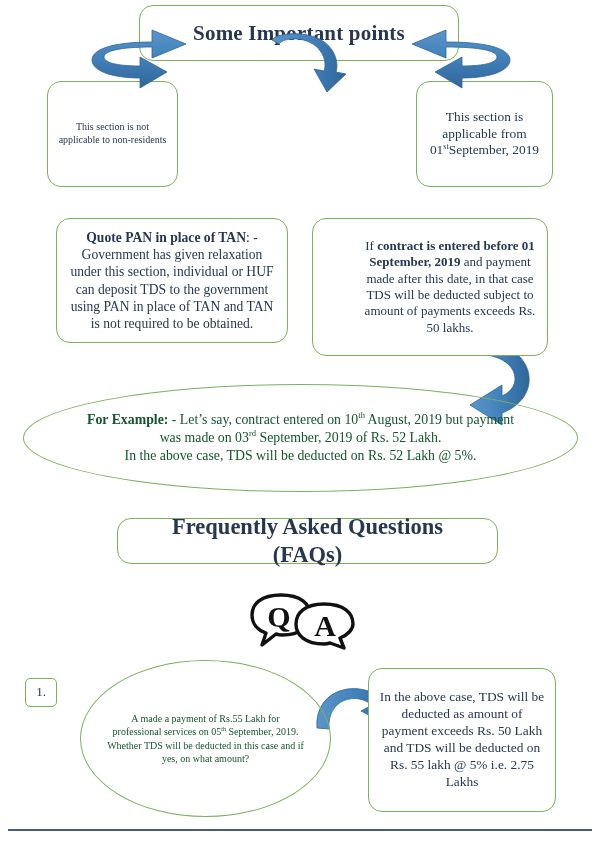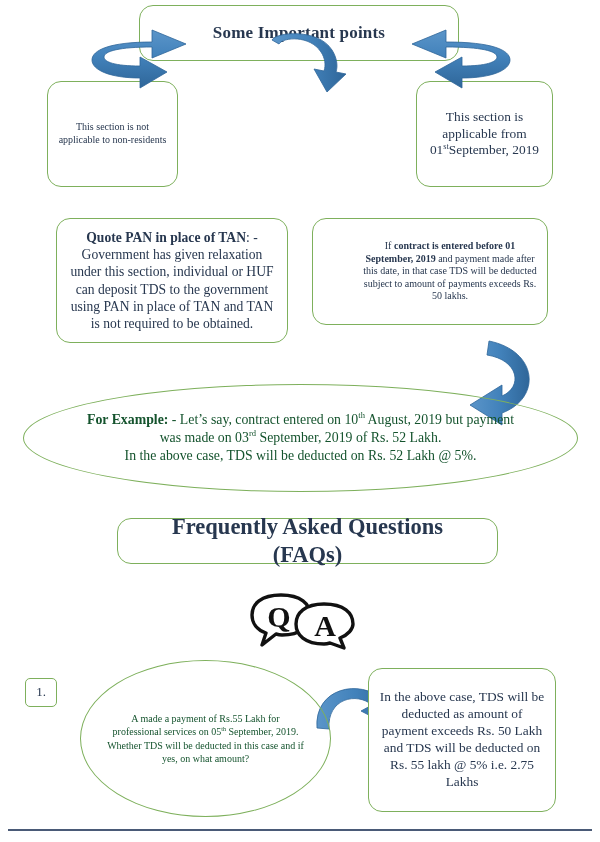--- a/index.html
+++ b/index.html
@@ -46,35 +46,35 @@
     line-height: 1.32;
     color: #14532d;
   }
   .inner { padding: 0 10px; width: 100%; }
   sup { font-size: 0.62em; vertical-align: super; line-height: 0; }
   b, .b { font-weight: bold; }
 
   
   #title-banner {
     left: 139px; top: 5px; width: 320px; height: 56px;
-    font-size: 17px; font-weight: bold; letter-spacing: .2px;
+    font-size: 21px; font-weight: bold; letter-spacing: .2px;
     z-index: 5;
   }
   #faq-banner {
     left: 117px; top: 518px; width: 381px; height: 46px;
     font-size: 22.5px; font-weight: bold;
     z-index: 5;
   }
 
   #point-box-1 { left: 47px;  top: 81px; width: 131px; height: 106px; font-size: 10px; z-index: 4;}
   #point-box-2 { left: 238px; top: 81px; width: 131px; height: 106px; font-size: 13.4px; z-index: 4;}
   #point-box-3 { left: 416px; top: 81px; width: 137px; height: 106px; font-size: 13.4px; z-index: 4;}
 
   #detail-box-pan      { left: 56px;  top: 218px; width: 232px; height: 125px; font-size: 13.6px; z-index: 4; align-items: center;}
-  #detail-box-contract { left: 312px; top: 218px; width: 236px; height: 107px; font-size: 10px; z-index: 4; padding-left: 40px;}
+  #detail-box-contract { left: 312px; top: 218px; width: 236px; height: 138px; font-size: 13px; z-index: 4; padding-left: 40px;}
 
   #example-ellipse {
     left: 23px; top: 384px; width: 555px; height: 108px;
     font-size: 13.8px; z-index: 3;
   }
   #example-ellipse .inner { padding: 0 56px; }
 
   #faq-number-box {
     left: 25px; top: 678px; width: 32px; height: 29px;
     font-size: 13px; border-radius: 5px; z-index: 6;

